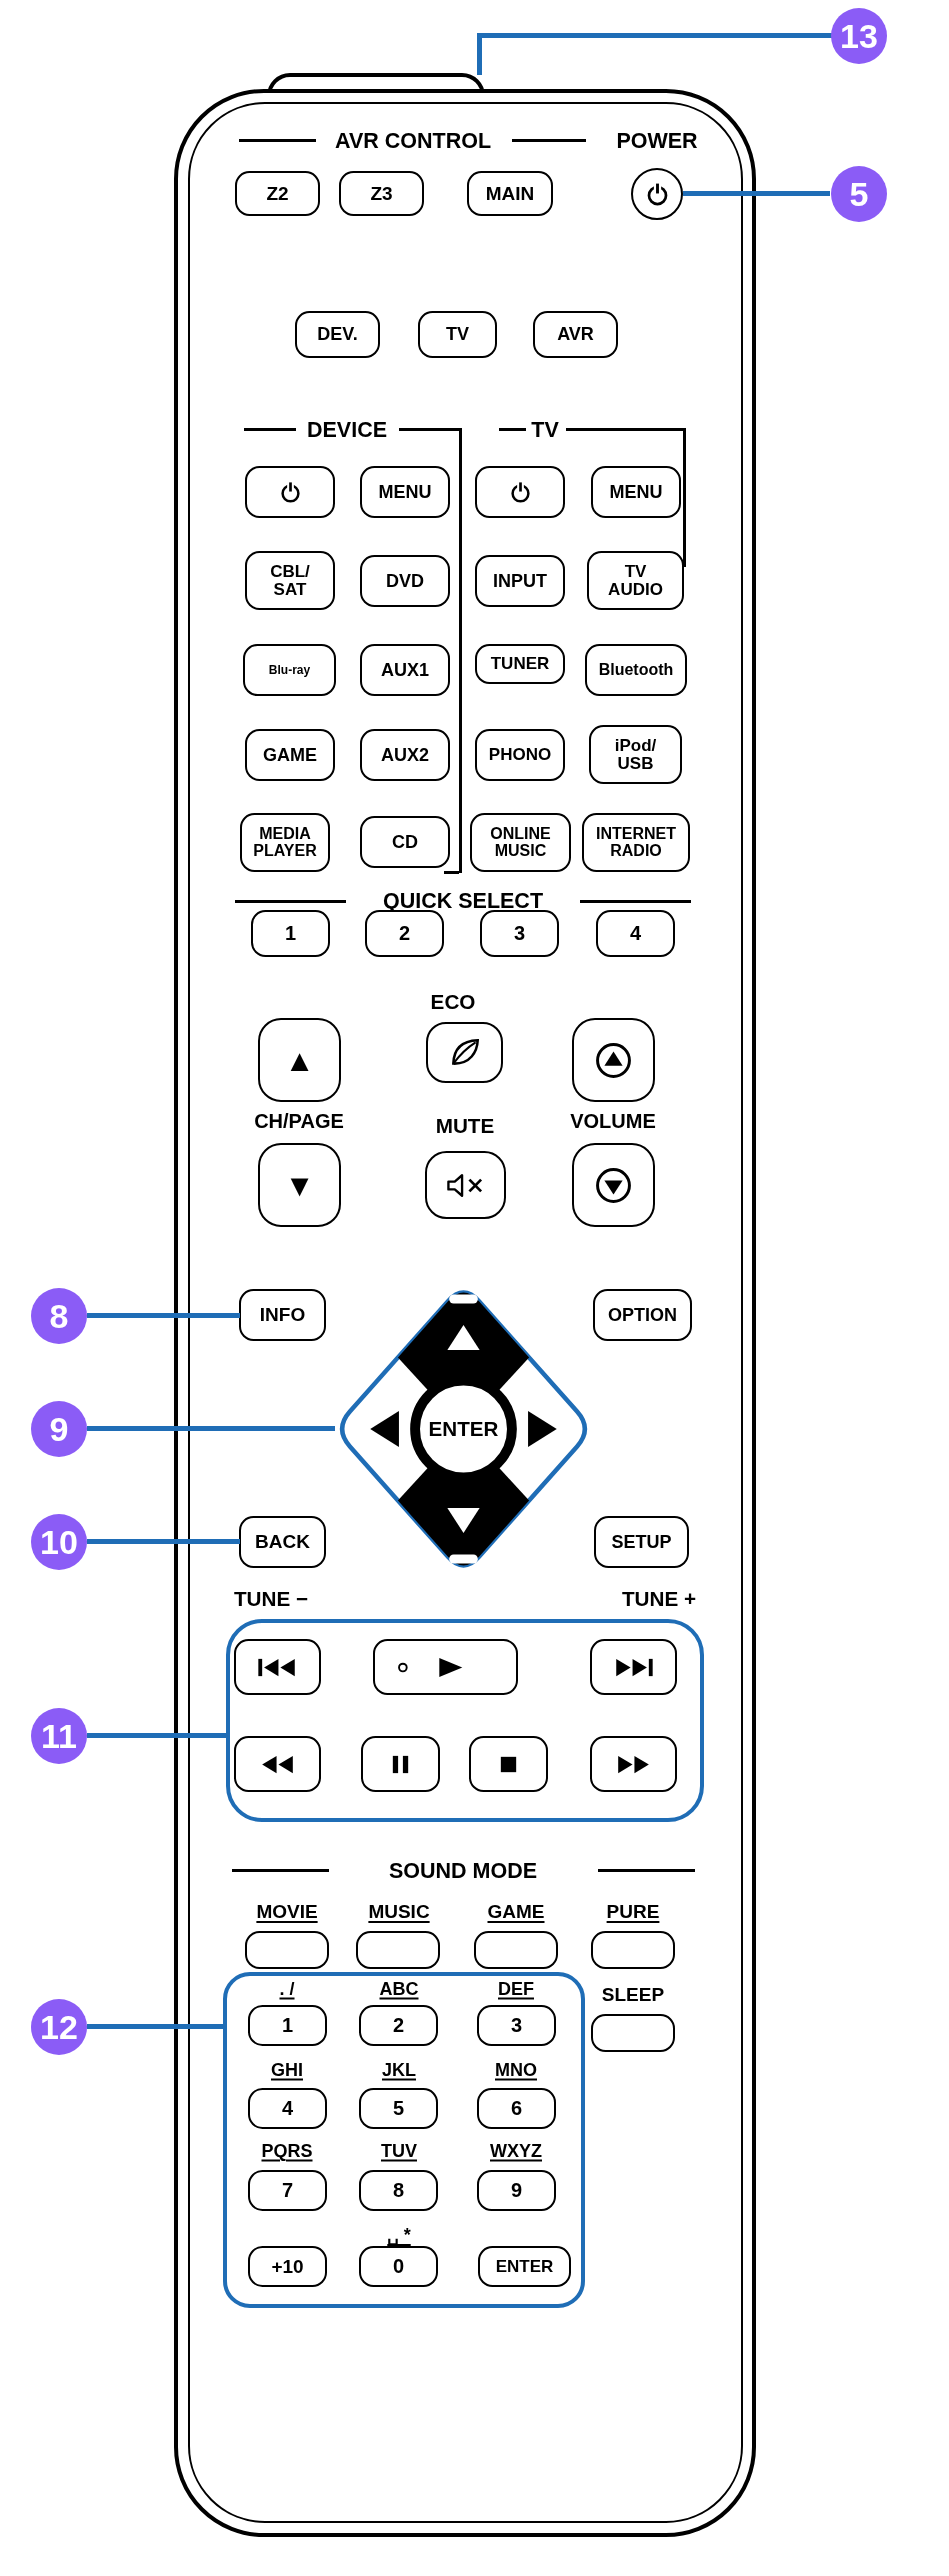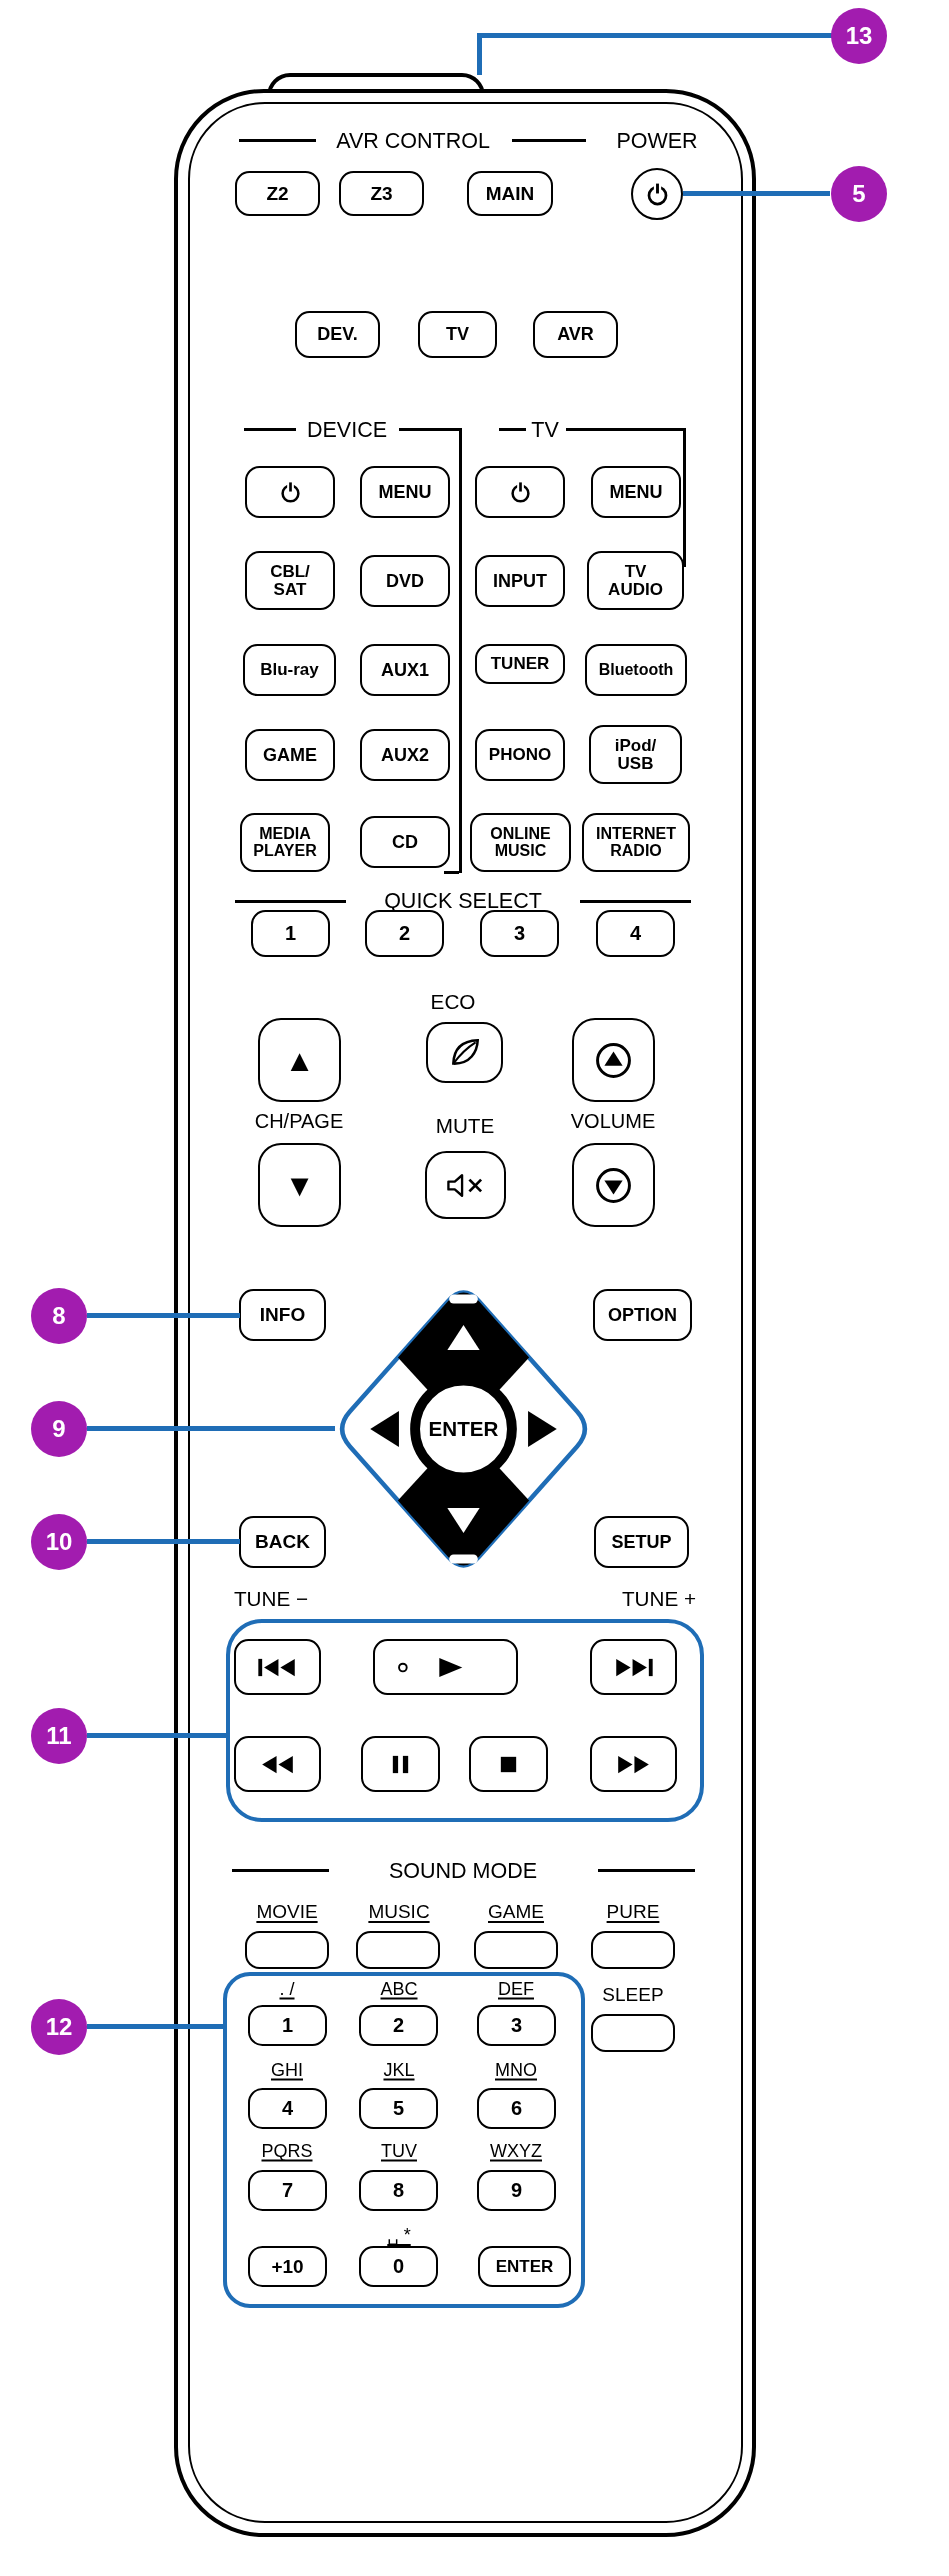--- a/index.html
+++ b/index.html
@@ -12,30 +12,30 @@
   .remote-inner { position:absolute; left:188px; top:102px; width:555px; height:2421px;
                   border:2.7px solid #000; border-radius:77px; }
   .bump { position:absolute; left:267px; top:73px; width:218px; height:63px;
           background:#fff; border:4.5px solid #000; border-radius:23px; }
 
   .btn { position:absolute; display:flex; align-items:center; justify-content:center;
          background:#fff; border:2.7px solid #000; border-radius:14.4px;
          font-weight:700; color:#000; text-align:center; white-space:pre-line;
          line-height:1.05; font-size:18px; }
   .circ { border-radius:50%; }
-  .lbl { position:absolute; transform:translate(-50%,-50%); font-weight:400; color:#000;
+  .lbl { position:absolute; transform:translate(-50%,-50%); font-weight:700; color:#000;
          white-space:nowrap; }
   .und { text-decoration:underline; text-underline-offset:2.7px; text-decoration-thickness:1.8px; }
   .hl { position:absolute; height:2.7px; background:#000; }
   .vl { position:absolute; width:2.7px;  background:#000; }
   .bl { position:absolute; background:#1f6db6; }
   .bluebox { position:absolute; border:4.5px solid #1f6db6; border-radius:36px; }
-  .callout { position:absolute; width:56px; height:56px; border-radius:50%; background:#a21caf;
+  .callout { position:absolute; width:56px; height:56px; border-radius:50%; background:#8b5cf6;
              color:#fff; display:flex; align-items:center; justify-content:center;
-             font-weight:700; font-size:24px; }
+             font-weight:700; font-size:34px; }
   .tri { font-size:30.5px; line-height:1; }
   svg { display:block; }
 </style>
 </head>
 <body>
 
 <div id="stage">
 
   <div class="bump"></div>
 
@@ -91,21 +91,21 @@
   </div>
   <div class="btn" style="left:591px;top:466px;width:90px;height:52px">MENU</div>
 
   <div class="btn" style="left:245px;top:551px;width:90px;height:59px;font-size:17px">CBL/
 SAT</div>
   <div class="btn" style="left:360px;top:555px;width:90px;height:52px">DVD</div>
   <div class="btn" style="left:475px;top:555px;width:90px;height:52px">INPUT</div>
   <div class="btn" style="left:587px;top:551px;width:97px;height:59px;font-size:17px">TV
 AUDIO</div>
 
-  <div class="btn" style="left:243px;top:644px;width:93px;height:52px;font-size:17px">Blu-ray</div>
+  <div class="btn" style="left:243px;top:644px;width:93px;height:52px;font-size:12px">Blu-ray</div>
   <div class="btn" style="left:360px;top:644px;width:90px;height:52px">AUX1</div>
   <div class="btn" style="left:475px;top:644px;width:90px;height:40px;font-size:17px">TUNER</div>
   <div class="btn" style="left:585px;top:644px;width:102px;height:52px;font-size:16px">Bluetooth</div>
 
   <div class="btn" style="left:245px;top:729px;width:90px;height:52px">GAME</div>
   <div class="btn" style="left:360px;top:729px;width:90px;height:52px">AUX2</div>
   <div class="btn" style="left:475px;top:729px;width:90px;height:52px;font-size:17px">PHONO</div>
   <div class="btn" style="left:589px;top:725px;width:93px;height:59px;font-size:17px">iPod/
 USB</div>
 

